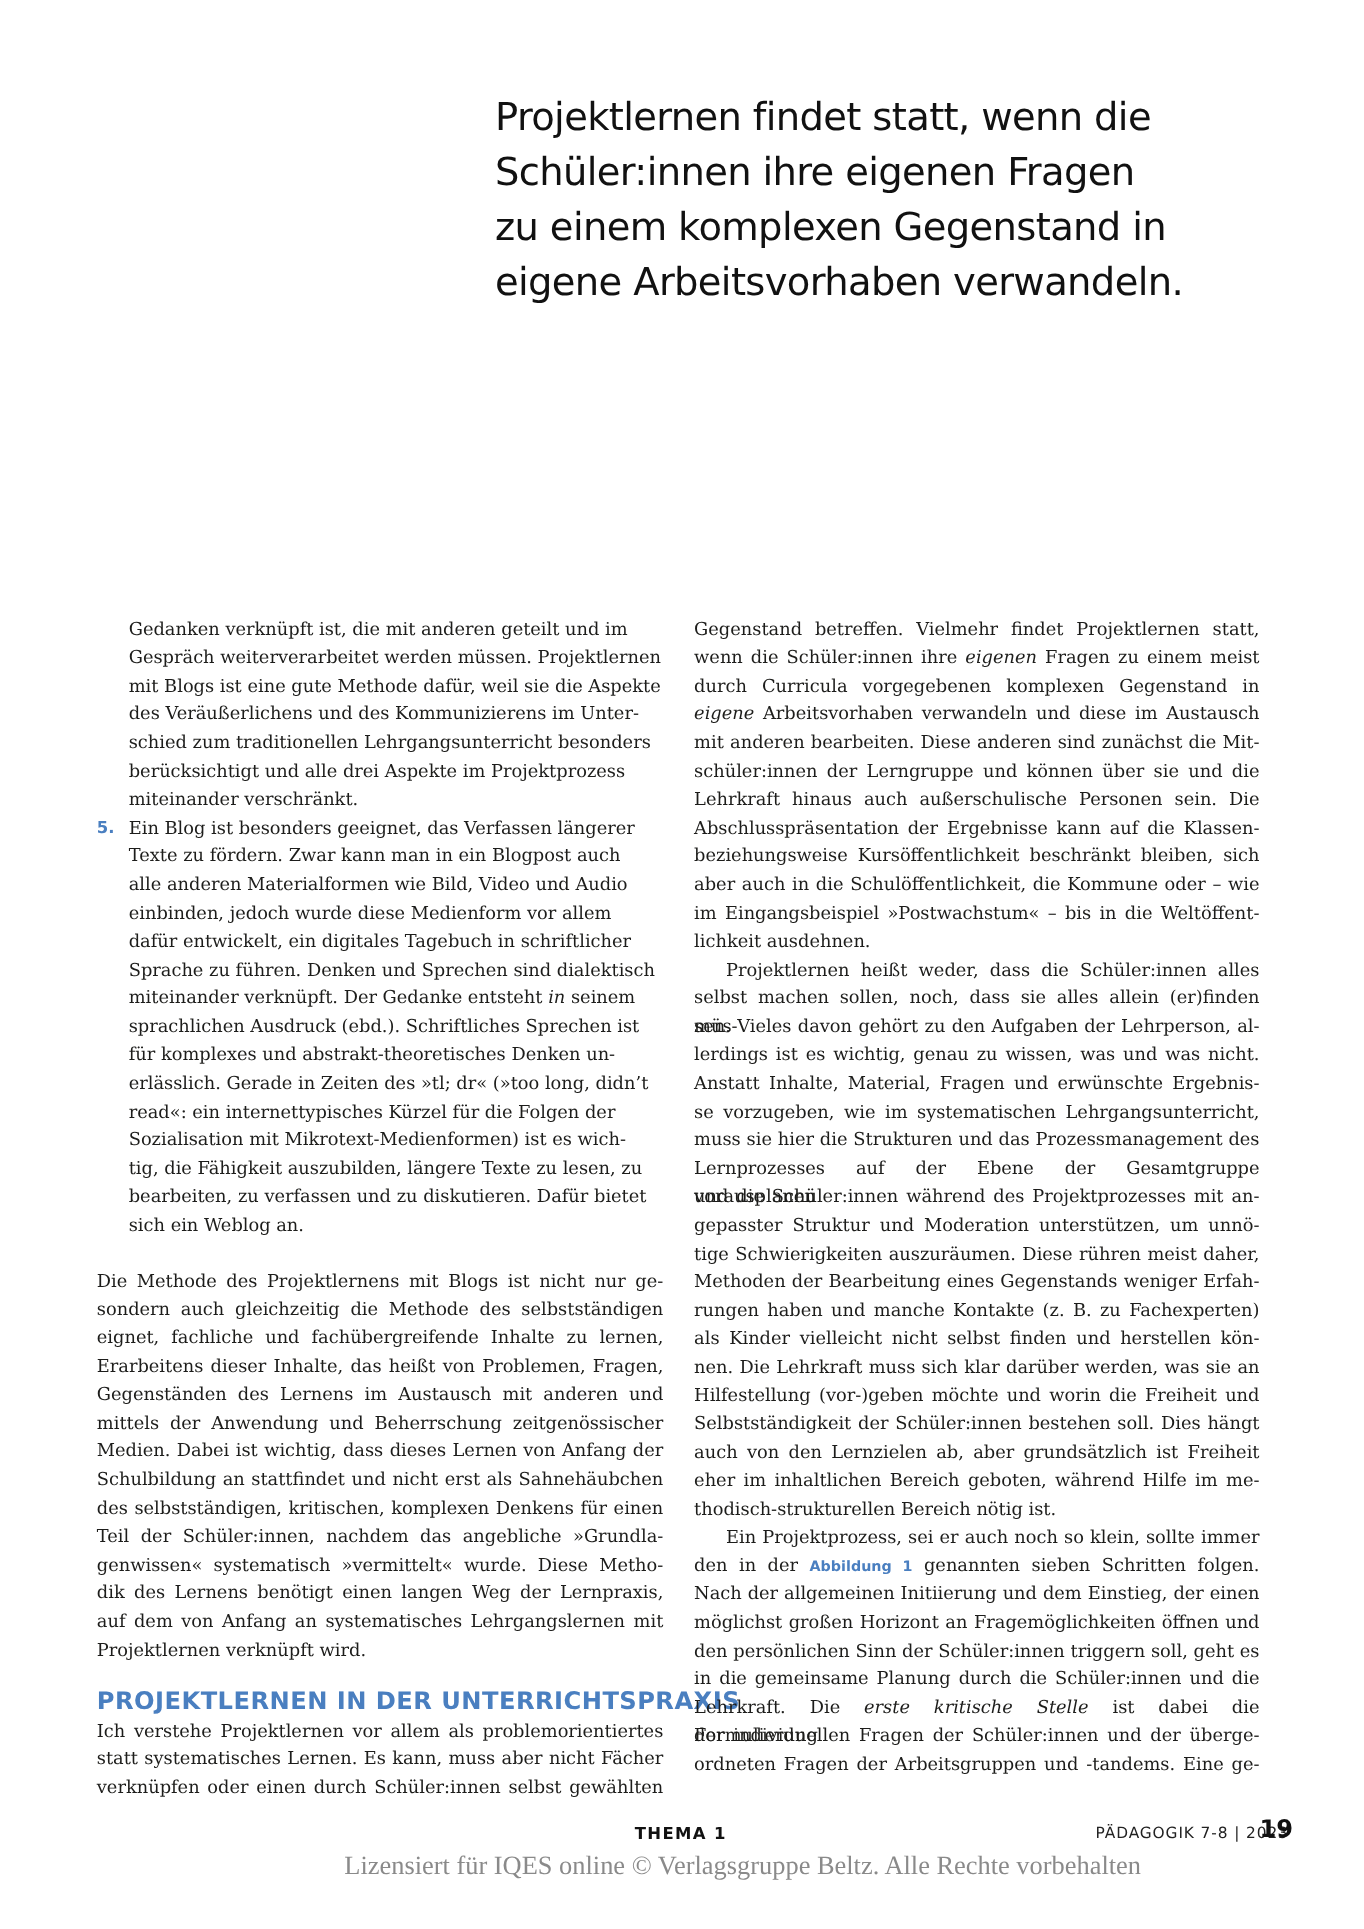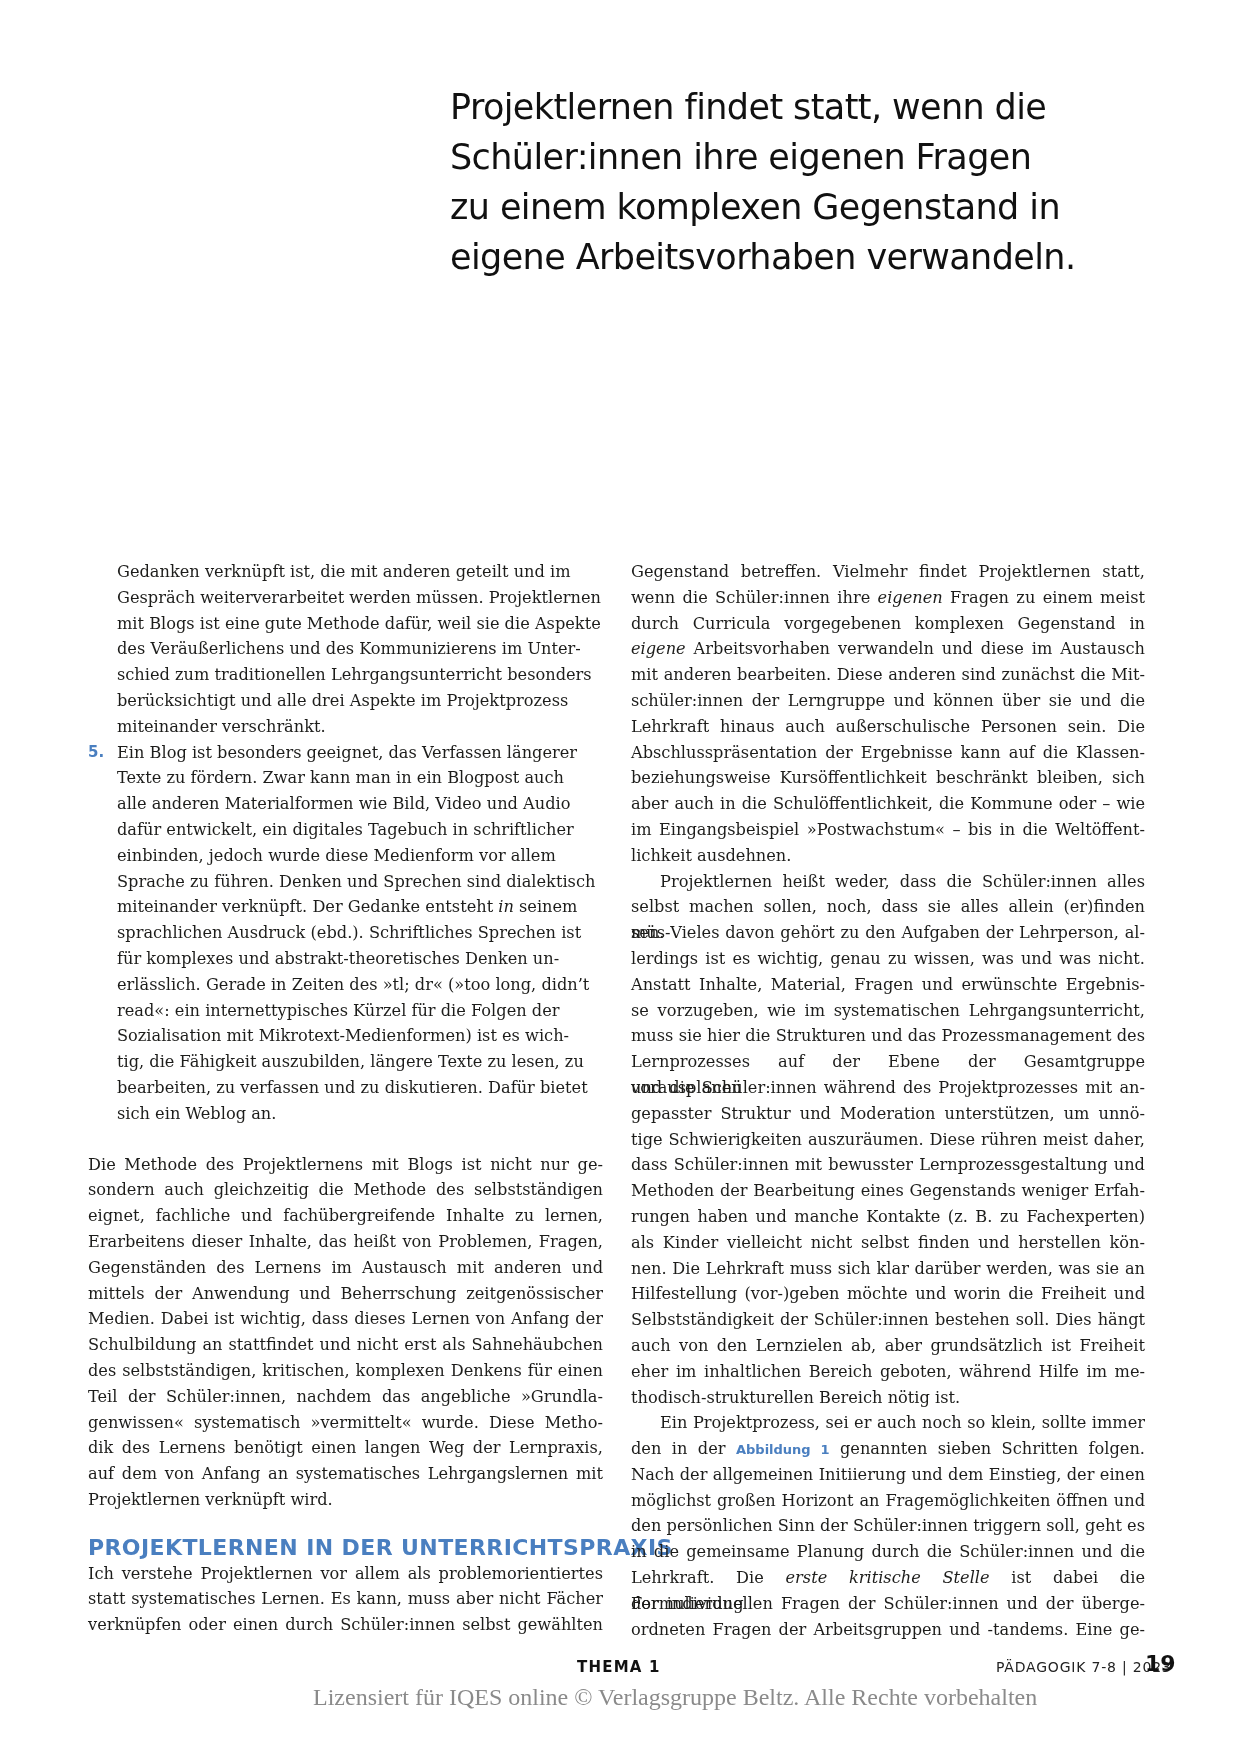--- a/index.html
+++ b/index.html
@@ -68,22 +68,22 @@
     <div class="line">des Veräußerlichens und des Kommunizierens im Unter-</div>
     <div class="line">schied zum traditionellen Lehrgangsunterricht besonders</div>
     <div class="line">berücksichtigt und alle drei Aspekte im Projektprozess</div>
     <div class="line">miteinander verschränkt.</div>
   </div>
   <div class="indent-list">
     <span class="list-num">5.</span>
     <div class="line">Ein Blog ist besonders geeignet, das Verfassen längerer</div>
     <div class="line">Texte zu fördern. Zwar kann man in ein Blogpost auch</div>
     <div class="line">alle anderen Materialformen wie Bild, Video und Audio</div>
+    <div class="line">einbinden, jedoch wurde diese Medienform vor allem</div>
     <div class="line">dafür entwickelt, ein digitales Tagebuch in schriftlicher</div>
-    <div class="line">einbinden, jedoch wurde diese Medienform vor allem</div>
     <div class="line">Sprache zu führen. Denken und Sprechen sind dialektisch</div>
     <div class="line"><span>miteinander verknüpft. Der Gedanke entsteht </span><em>in</em><span> seinem</span></div>
     <div class="line">sprachlichen Ausdruck (ebd.). Schriftliches Sprechen ist</div>
     <div class="line">für komplexes und abstrakt-theoretisches Denken un-</div>
     <div class="line">erlässlich. Gerade in Zeiten des »tl; dr« (»too long, didn’t</div>
     <div class="line">read«: ein internettypisches Kürzel für die Folgen der</div>
     <div class="line">Sozialisation mit Mikrotext-Medienformen) ist es wich-</div>
     <div class="line">tig, die Fähigkeit auszubilden, längere Texte zu lesen, zu</div>
     <div class="line">bearbeiten, zu verfassen und zu diskutieren. Dafür bietet</div>
     <div class="line">sich ein Weblog an.</div>
@@ -134,21 +134,20 @@
     <div class="line justify">selbst machen sollen, noch, dass sie alles allein (er)finden müs-</div>
     <div class="line justify">sen. Vieles davon gehört zu den Aufgaben der Lehrperson, al-</div>
     <div class="line justify">lerdings ist es wichtig, genau zu wissen, was und was nicht.</div>
     <div class="line justify">Anstatt Inhalte, Material, Fragen und erwünschte Ergebnis-</div>
     <div class="line justify">se vorzugeben, wie im systematischen Lehrgangsunterricht,</div>
     <div class="line justify">muss sie hier die Strukturen und das Prozessmanagement des</div>
     <div class="line justify">Lernprozesses auf der Ebene der Gesamtgruppe vorausplanen</div>
     <div class="line justify">und die Schüler:innen während des Projektprozesses mit an-</div>
     <div class="line justify">gepasster Struktur und Moderation unterstützen, um unnö-</div>
     <div class="line justify">tige Schwierigkeiten auszuräumen. Diese rühren meist daher,</div>
-    <div class="line justify">dass Schüler:innen mit bewusster Lernprozessgestaltung und</div>
     <div class="line justify">Methoden der Bearbeitung eines Gegenstands weniger Erfah-</div>
     <div class="line justify">rungen haben und manche Kontakte (z. B. zu Fachexperten)</div>
     <div class="line justify">als Kinder vielleicht nicht selbst finden und herstellen kön-</div>
     <div class="line justify">nen. Die Lehrkraft muss sich klar darüber werden, was sie an</div>
     <div class="line justify">Hilfestellung (vor-)geben möchte und worin die Freiheit und</div>
     <div class="line justify">Selbstständigkeit der Schüler:innen bestehen soll. Dies hängt</div>
     <div class="line justify">auch von den Lernzielen ab, aber grundsätzlich ist Freiheit</div>
     <div class="line justify">eher im inhaltlichen Bereich geboten, während Hilfe im me-</div>
     <div class="line">thodisch-strukturellen Bereich nötig ist.</div>
   </div>

